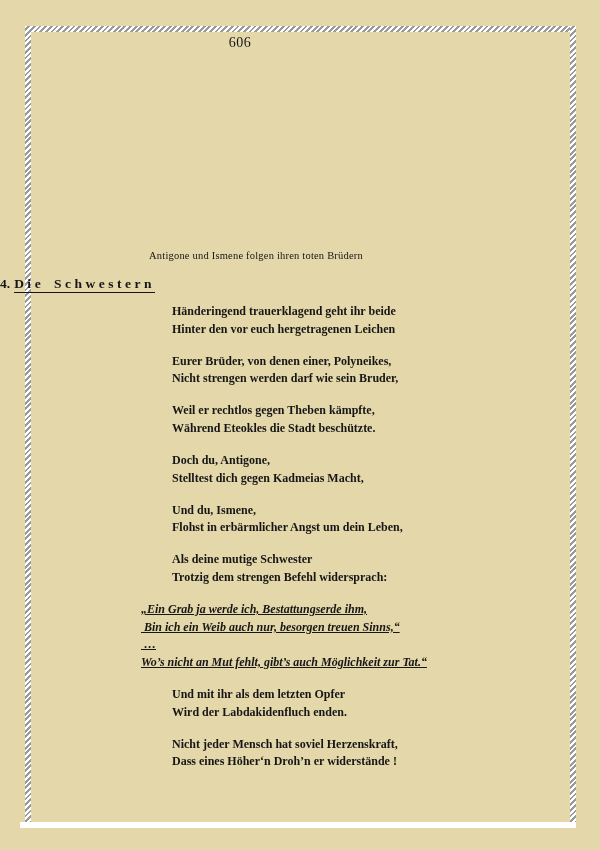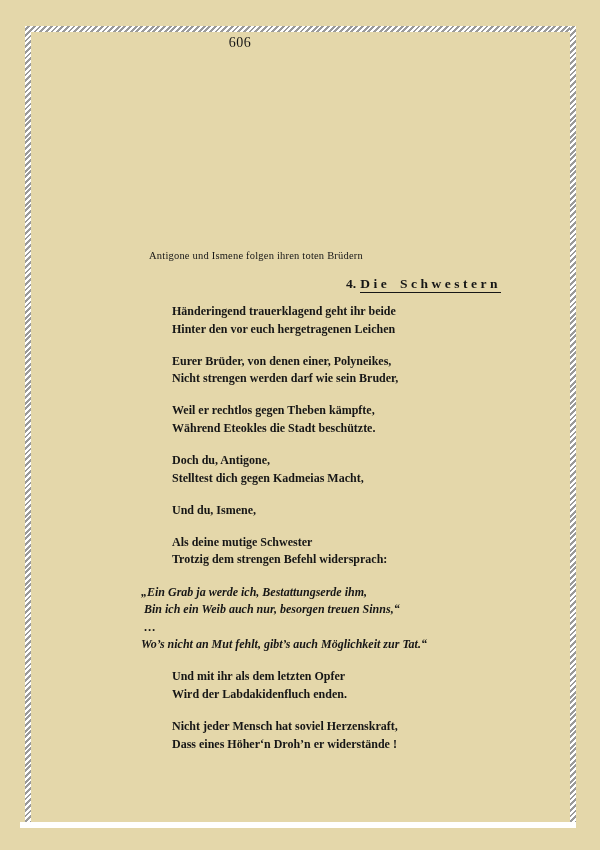--- a/index.html
+++ b/index.html
@@ -49,21 +49,21 @@
     position: absolute;
     top: 250px; left: 0; width: 512px;
     text-align: center;
     font-size: 10.5px;
     letter-spacing: 0.2px;
   }
 
   .title {
     position: absolute;
     top: 276px; left: 0; width: 501px;
-    text-align: right;
+    text-align: left;
     font-size: 13.5px;
     font-weight: bold;
     white-space: nowrap;
   }
   .title-num { margin-right: 4px; }
   .title-text {
     letter-spacing: 3.5px;
     word-spacing: 3px;
     border-bottom: 1.8px solid var(--text, #161616);
     padding-bottom: 1px;
@@ -76,20 +76,21 @@
     font-size: 12px;
     font-weight: bold;
     line-height: 17.6px;
   }
   .stanza { margin: 0 0 14.5px 0; }
   .stanza:last-child { margin-bottom: 9px; }
   .poem-line { white-space: pre; }
   .stanza.quote {
     margin-left: -31px;
     font-style: italic;
+    text-decoration: underline;
   }
 </style>
 </head>
 <body>
 
 <div class="page">
 
   <div class="border-strip border-top"></div>
   <div class="border-strip border-left"></div>
   <div class="border-strip border-right"></div>
@@ -120,20 +121,21 @@
       <div class="poem-line">Während Eteokles die Stadt beschützte.</div>
     </div>
 
     <div class="stanza">
       <div class="poem-line">Doch du, Antigone,</div>
       <div class="poem-line">Stelltest dich gegen Kadmeias Macht,</div>
     </div>
 
     <div class="stanza">
       <div class="poem-line">Und du, Ismene,</div>
+      <div class="poem-line">Flohst in erbärmlicher Angst um dein Leben,</div>
     </div>
 
     <div class="stanza">
       <div class="poem-line">Als deine mutige Schwester</div>
       <div class="poem-line">Trotzig dem strengen Befehl widersprach:</div>
     </div>
 
     <div class="stanza quote">
       <div class="poem-line">„Ein Grab ja werde ich, Bestattungserde ihm,</div>
       <div class="poem-line"> Bin ich ein Weib auch nur, besorgen treuen Sinns,“</div>

